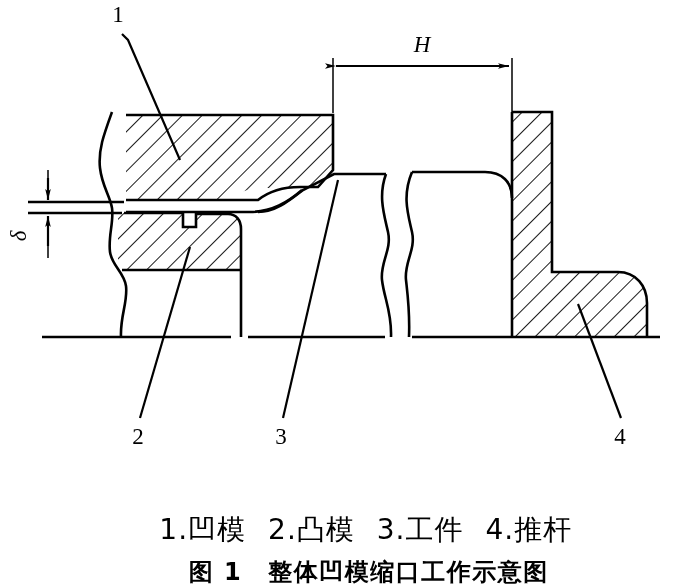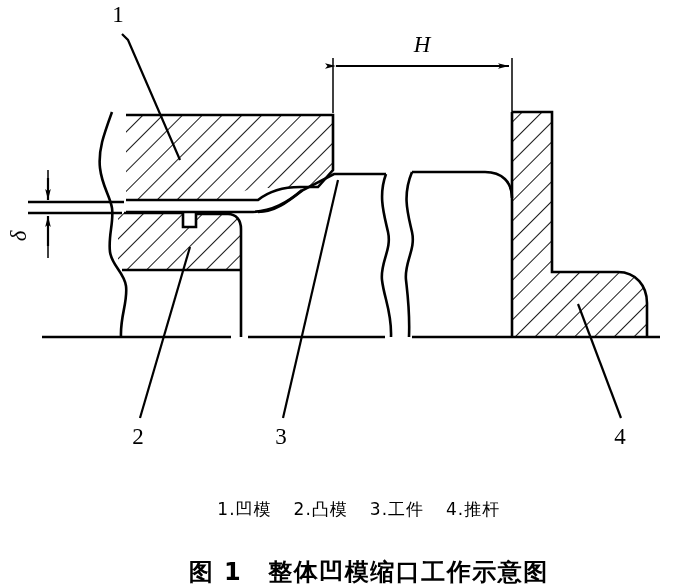--- a/index.html
+++ b/index.html
@@ -30,21 +30,21 @@
     width: 692px;
     height: 460px;
     display: block;
   }
   .legend-row {
     position: absolute;
     left: 0;
     top: 478px;
     width: 692px;
     text-align: center;
-    font-size: 17px;
+    font-size: 28px;
     letter-spacing: 1px;
     font-family: "DejaVu Sans", "Liberation Sans", sans-serif;
     white-space: pre;
   }
   .caption-row {
     position: absolute;
     left: 0;
     top: 528px;
     width: 692px;
     text-align: center;

